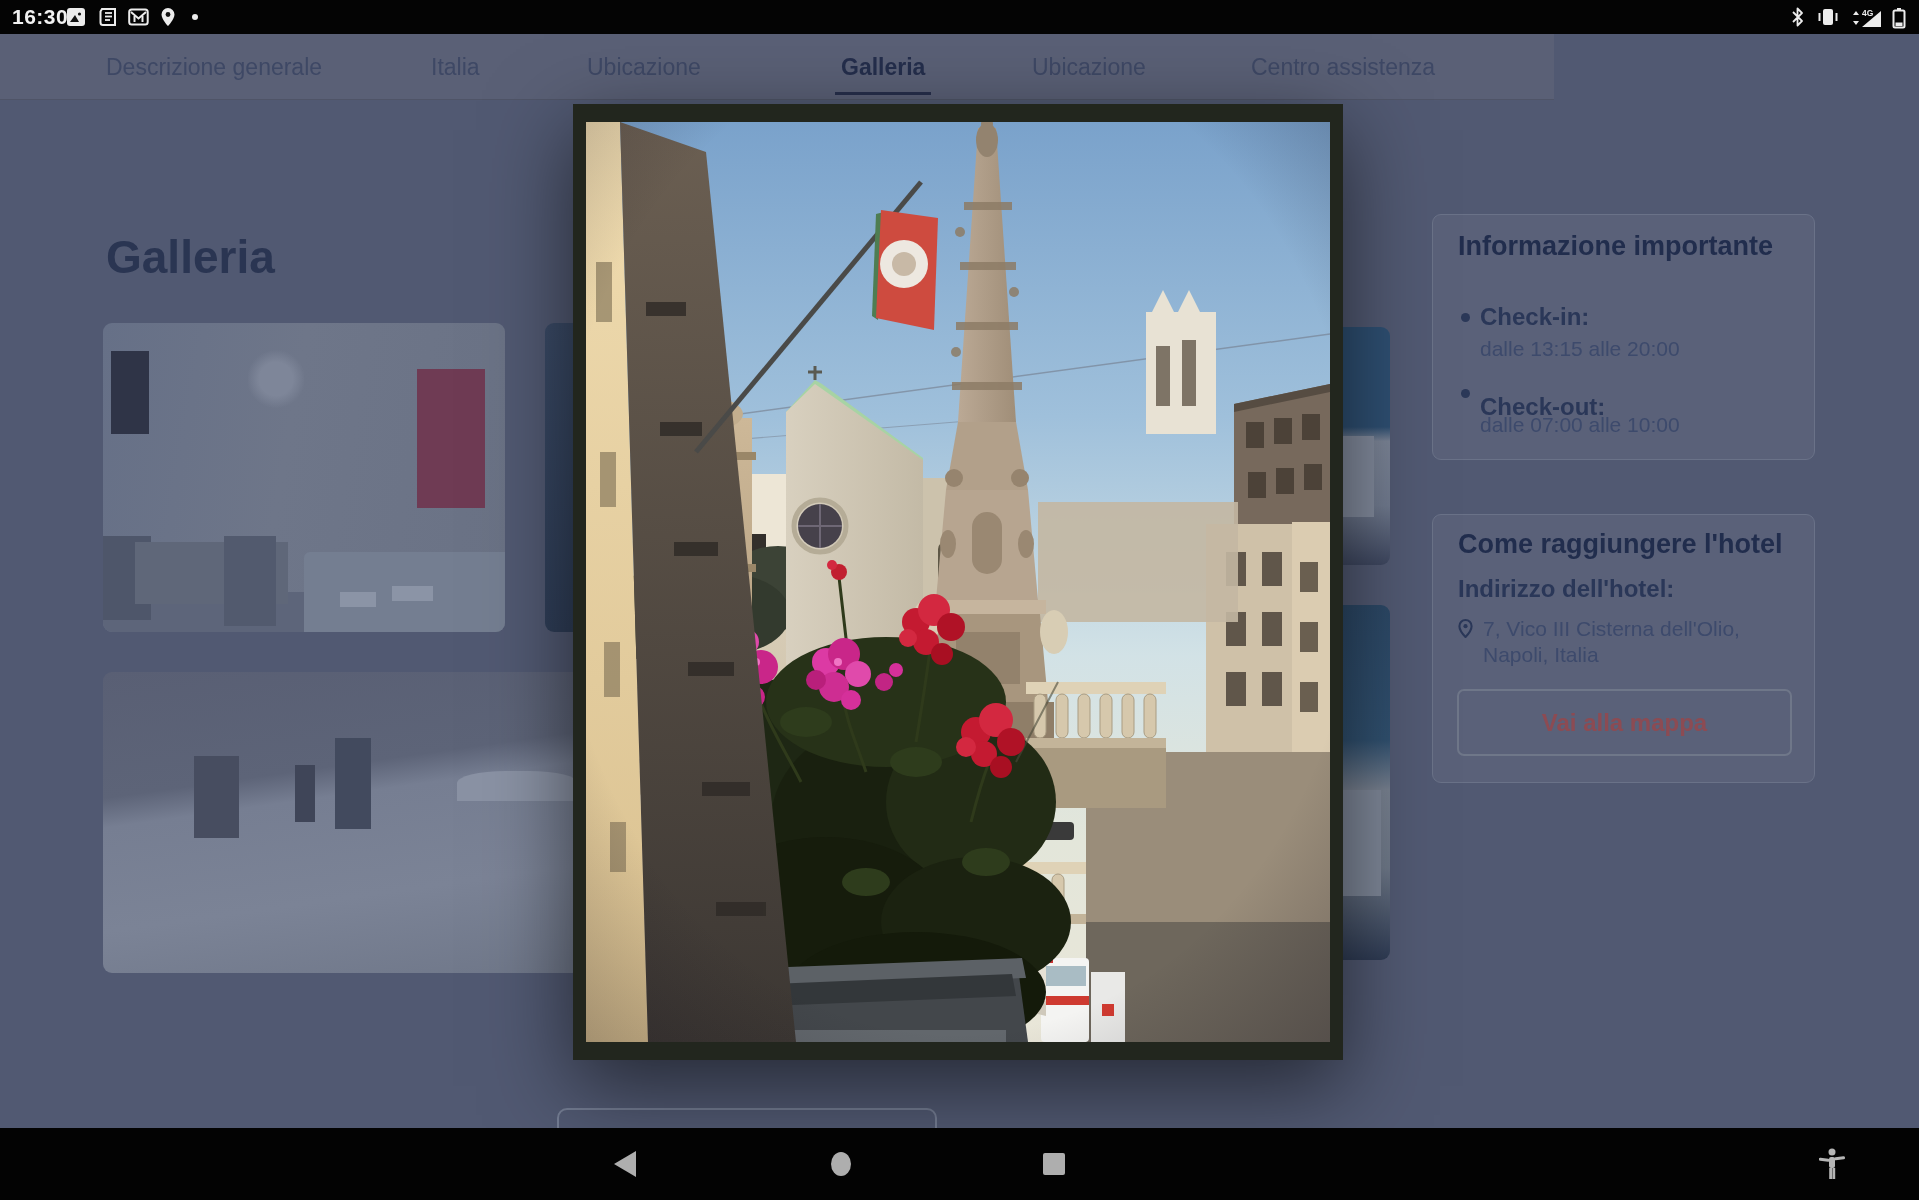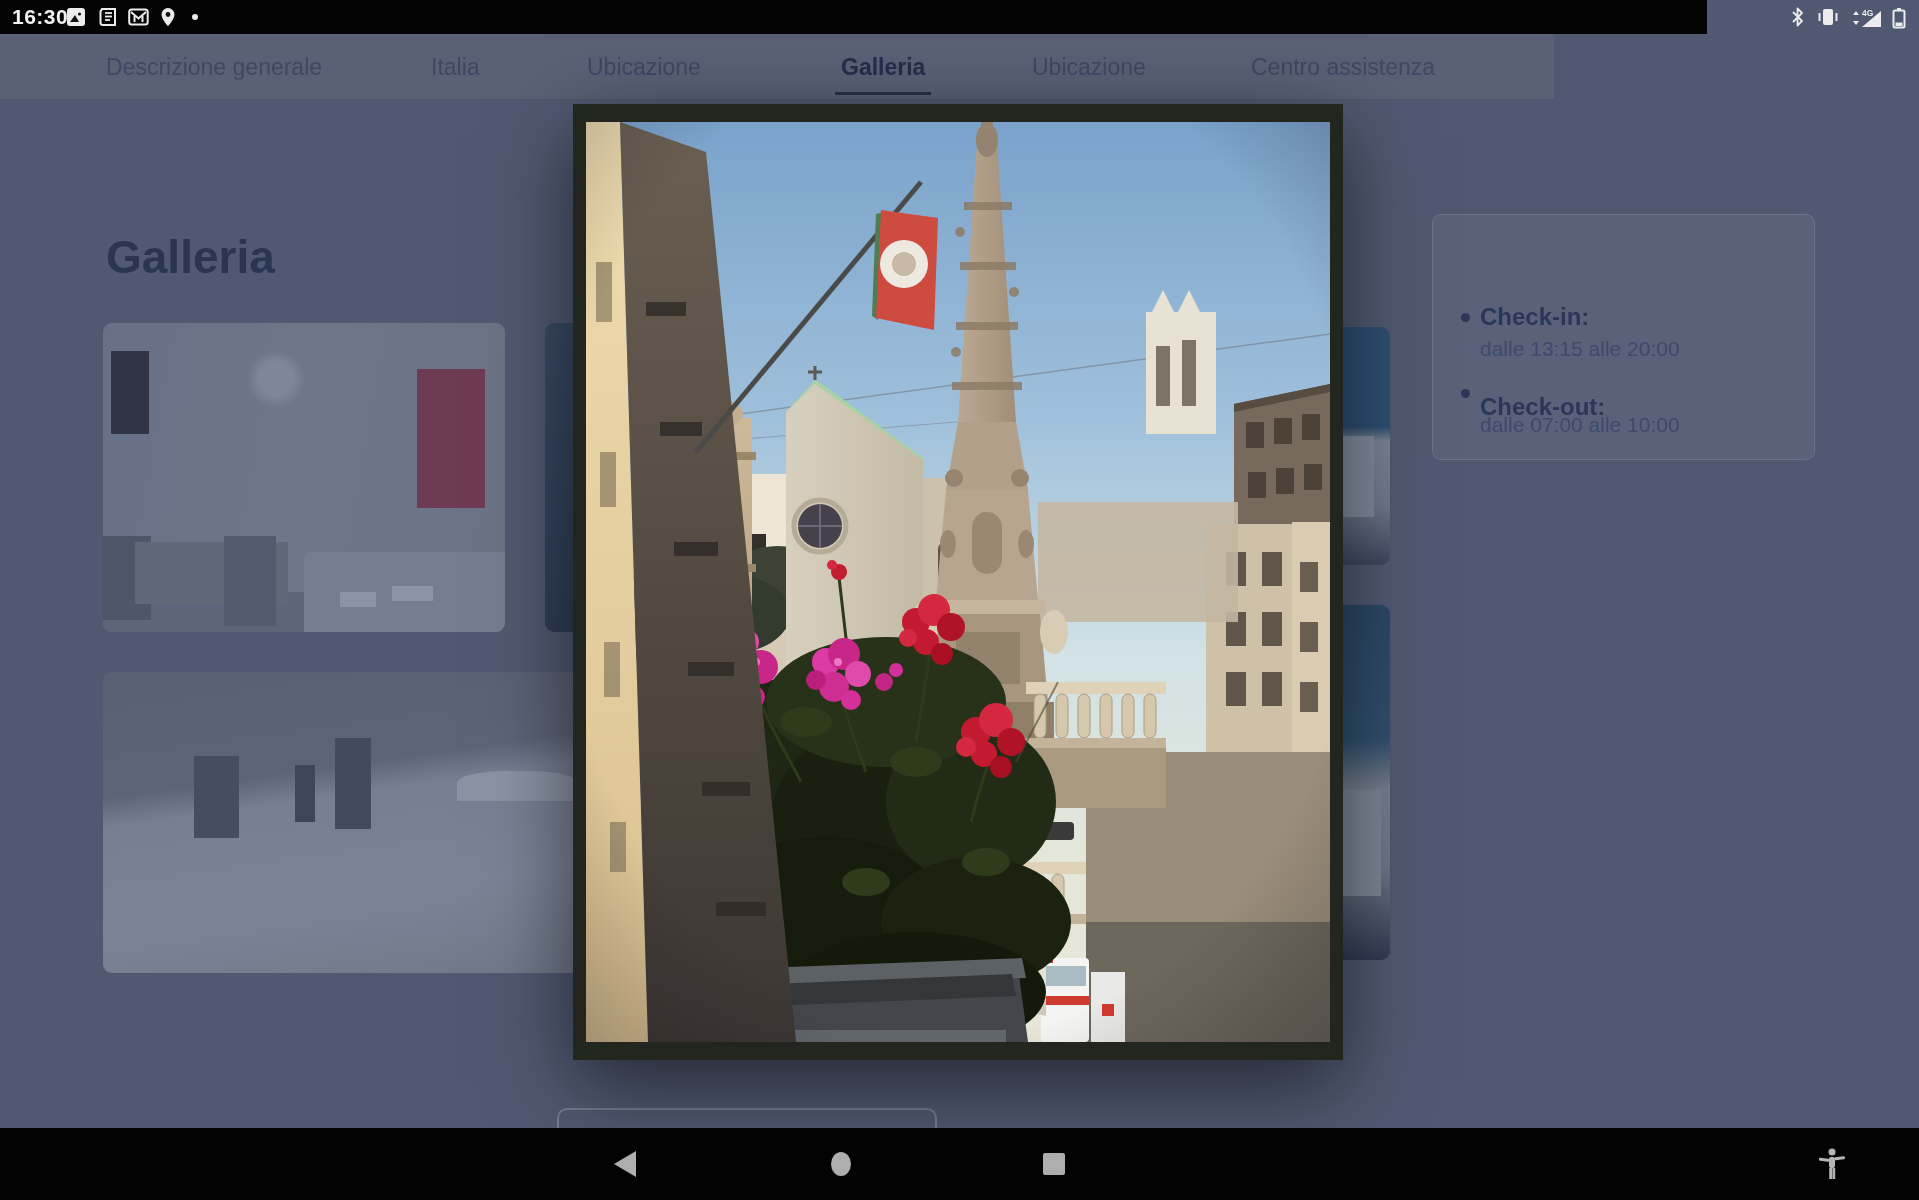--- a/index.html
+++ b/index.html
@@ -1,20 +1,20 @@
 <!DOCTYPE html>
 <html><head>
 <meta charset="utf-8">
 <style>
   html,body{margin:0;padding:0;background:#000;}
   *{box-sizing:border-box;font-family:"Liberation Sans","DejaVu Sans",sans-serif;}
   .screen{position:relative;width:1919px;height:1200px;background:#515972;overflow:hidden;}
 
   
-  .status-bar{position:absolute;left:0;top:0;width:1707px;height:34px;background:#040404;z-index:60;}
+  .status-bar{position:absolute;left:0;top:0;width:1919px;height:34px;background:#040404;z-index:60;}
   .status-time{position:absolute;left:12px;top:5px;font-size:21px;font-weight:bold;color:#f2f2f2;letter-spacing:.5px;}
   .sb-ic{position:absolute;top:7px;}
 
   
   .tab-bar{position:absolute;left:0;top:34px;width:1554px;height:66px;background:#5a6076;border-bottom:1px solid rgba(0,0,0,.12);z-index:5;}
   .tab{position:absolute;top:20px;font-size:23px;color:#3e4865;white-space:nowrap;cursor:pointer;}
   .tab.active{color:#242e4c;font-weight:bold;}
   .tab.active::after{content:"";position:absolute;left:-6px;right:-6px;bottom:-14px;height:3px;background:#272f4c;}
 
   
@@ -137,28 +137,40 @@
       <div style="right:0;top:10%;width:6%;height:26%;background:#3b4154;"></div>
     </div>
 
     <div class="tile" style="left:1300px;top:505px;width:90px;height:355px;background:linear-gradient(180deg,#2c4866 0%,#30506f 38%,#77808f 52%,#6d7787 74%,#2f3c55 100%);">
       <div style="left:10%;top:52%;width:80%;height:30%;background:#7e8798;"></div>
     </div>
 
     <div class="show-more"></div>
 
     <div class="panel" style="top:114px;height:246px;">
+      <div class="panel-title" style="top:16px;">Informazione importante</div>
       <div class="li-bullet" style="top:98px;"></div>
       <div class="li-label" style="top:88px;">Check-in:</div>
       <div class="li-value" style="top:122px;">dalle 13:15 alle 20:00</div>
       <div class="li-bullet" style="top:174px;"></div>
       <div class="li-label" style="top:178px;">Check-out:</div>
       <div class="li-value" style="top:198px;">dalle 07:00 alle 10:00</div>
     </div>
 
+    <div class="panel" style="top:414px;height:269px;">
+      <div class="panel-title" style="top:14px;">Come raggiungere l'hotel</div>
+      <div class="addr-label" style="top:60px;">Indirizzo dell'hotel:</div>
+      <svg style="position:absolute;left:25px;top:104px;" width="15" height="19" viewBox="0 0 16 20">
+        <path d="M8 1 a6.5 6.5 0 0 1 6.5 6.5 c0 4.8 -6.5 11.5 -6.5 11.5 s-6.5 -6.7 -6.5 -11.5 A6.5 6.5 0 0 1 8 1 z" fill="none" stroke="#2a3758" stroke-width="2.2"></path>
+        <circle cx="8" cy="7.5" r="2.2" fill="#2a3758"></circle>
+      </svg>
+      <div class="addr-line" style="top:102px;">7, Vico III Cisterna dell'Olio,</div>
+      <div class="addr-line" style="top:128px;">Napoli, Italia</div>
+      <div class="map-btn">Vai alla mappa</div>
+    </div>
   </div>
 
   <div class="scrim"></div>
 
   <div class="lightbox">
     <div class="photo">
       <svg width="744" height="920" viewBox="0 0 744 920">
         <defs>
           <linearGradient id="sky" x1="0" y1="0" x2="0" y2="1">
             <stop offset="0" stop-color="#7aa2cb"></stop>

